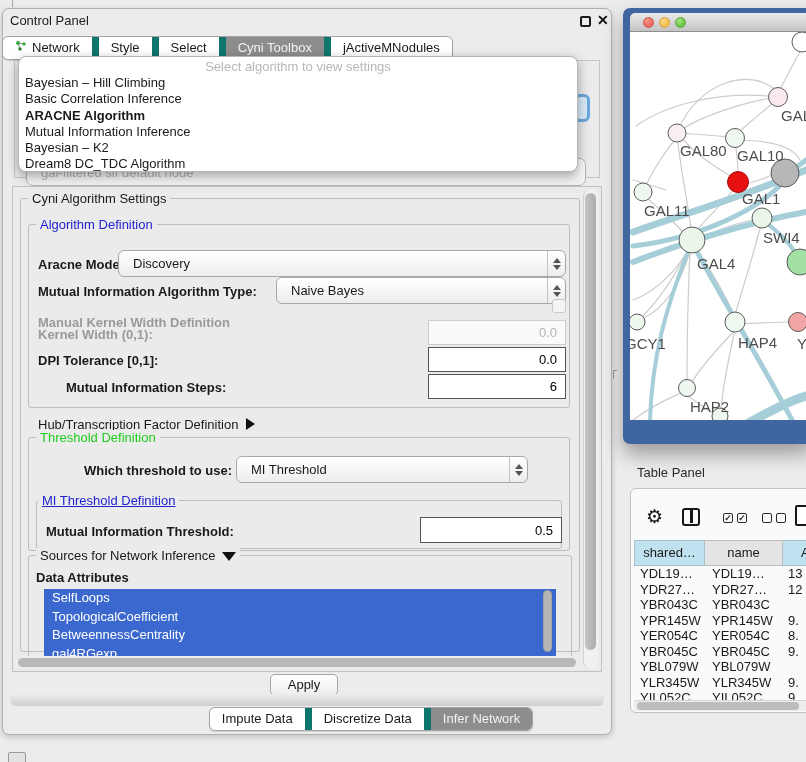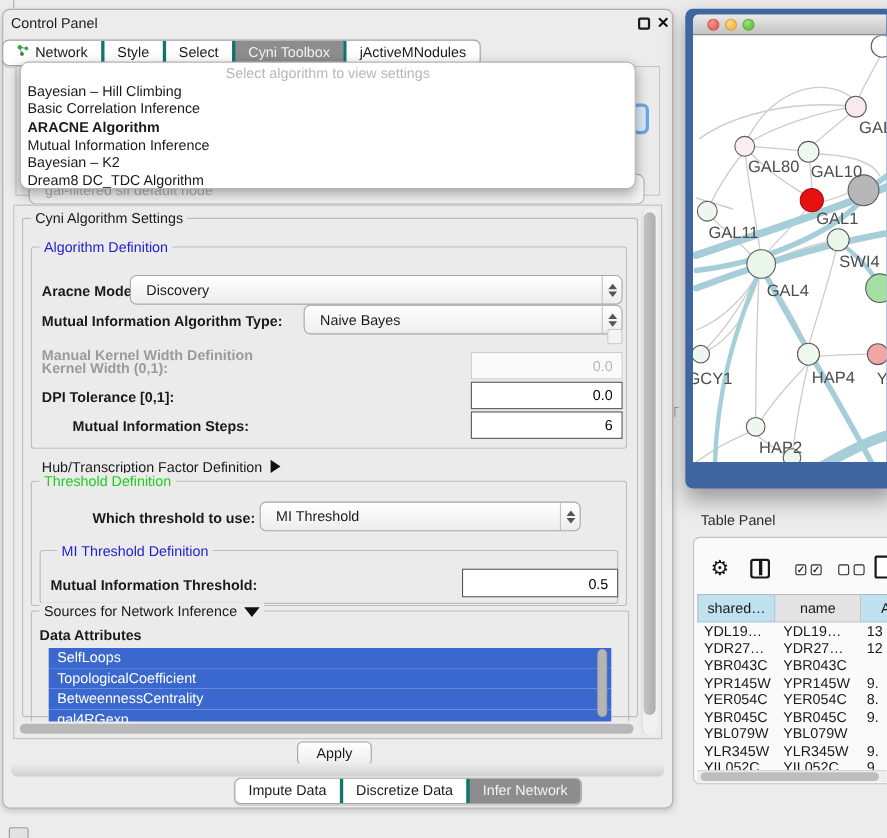--- a/index.html
+++ b/index.html
@@ -13,21 +13,21 @@
   #cp-window { left:2px; top:8px; width:610px; height:727px; background:#ececec;
     border:1px solid #b0b0b0; border-radius:7px; box-shadow:0 2px 6px rgba(0,0,0,.18); }
   #cp-titlebar { left:2px; top:8px; width:610px; height:24px; }
   #cp-title { left:10px; top:13px; font-size:13px; color:#1c1c1c; }
   #cp-float { left:580px; top:16px; width:11px; height:11px; border:2px solid #1a1a1a; border-radius:2px; }
   #cp-close { left:597px; top:12px; font-size:14px; font-weight:700; color:#111; }
 
   
   .seg { display:flex; border:1px solid #a4a4a4; border-radius:6px; background:#fff; overflow:hidden;
     box-shadow:0 1px 1px rgba(0,0,0,.12); }
-  .seg .tab { padding:3px 12px 4px; font-size:13px; color:#1a1a1a; border-left:3px solid #0f766e;
+  .seg .tab { padding:3px 12px 4px; font-size:13px; color:#1a1a1a; border-left:7px solid #0f766e;
     display:flex; align-items:center; gap:5px; white-space:nowrap; }
   .seg .tab:first-child { border-left:none; }
   .seg .tab.sel { background:#8d8d8d; color:#f3f3f3; }
   #top-tabs { left:2px; top:36px; width:610px; display:flex; }
   #bottom-tabs { left:2px; top:707px; width:738px; display:flex; justify-content:center; }
 
   
   #bg-panel1 { left:14px; top:60px; width:586px; height:118px; border:1px solid #c6c6c6; background:#ebebeb; }
   #bg-focus-frag { left:574px; top:94px; width:16px; height:28px; border:3px solid #6aa7e0; border-radius:6px; background:#d9e9f8; }
   #bg-combo { left:26px; top:158px; width:560px; height:28px; border:1px solid #b3b3b3; border-radius:7px;
@@ -217,21 +217,21 @@
 <div class="field-label abs b" style="left:84px; top:463px;">Which threshold to use:</div>
 <div class="combo" style="left:236px; top:456px; width:292px; height:27px;">
   <span class="ctext">MI Threshold</span>
   <span class="stepper">
       <span class="tri-up"></span>
       <span class="tri-dn"></span>
     </span>
 </div>
 
 <div class="abs groupbox" style="left:36px; top:500px; width:526px; height:49px;"></div>
-<div class="abs grouptitle t-blue" style="left:52px; top:493px;">MI Threshold Definition</div>
+<div class="abs grouptitle t-blue" style="left:38px; top:493px;text-decoration:underline;">MI Threshold Definition</div>
 <div class="field-label abs b" style="left:46px; top:524px;">Mutual Information Threshold:</div>
 <input class="numfield" style="left: 420px; top: 517px; width: 142px; height: 26px;" readonly="" value="0.5">
 
 <div class="abs groupbox" style="left:28px; top:555px; width:544px; height:110px;"></div>
 <div class="abs grouptitle" style="left:36px; top:548px;">
   <span>Sources for Network Inference</span><span class="tri-down-big"></span>
 </div>
 <div class="field-label abs b" style="left:36px; top:570px;">Data Attributes</div>
 <div class="abs" id="attr-list">
     <div class="ai">SelfLoops</div>

